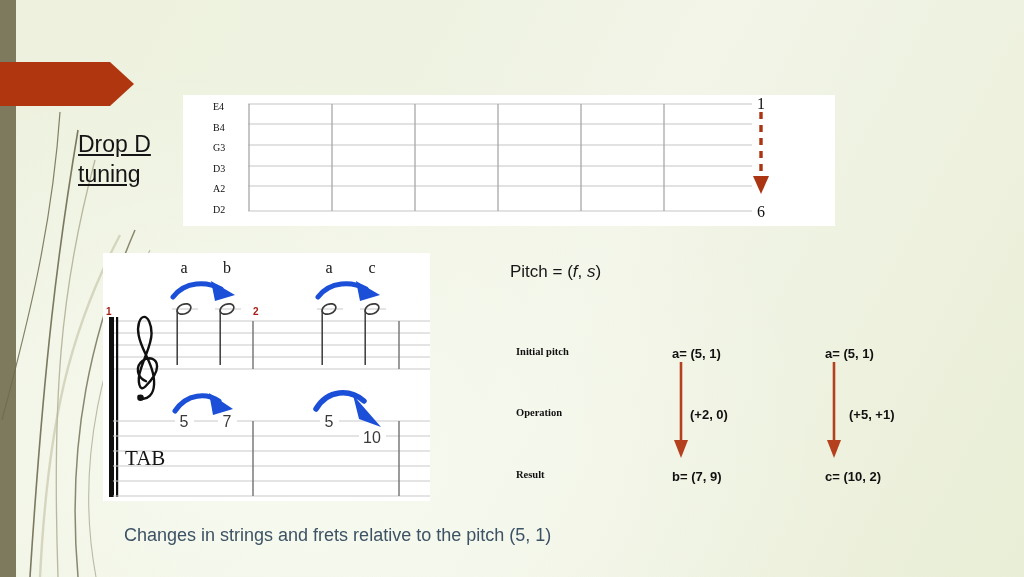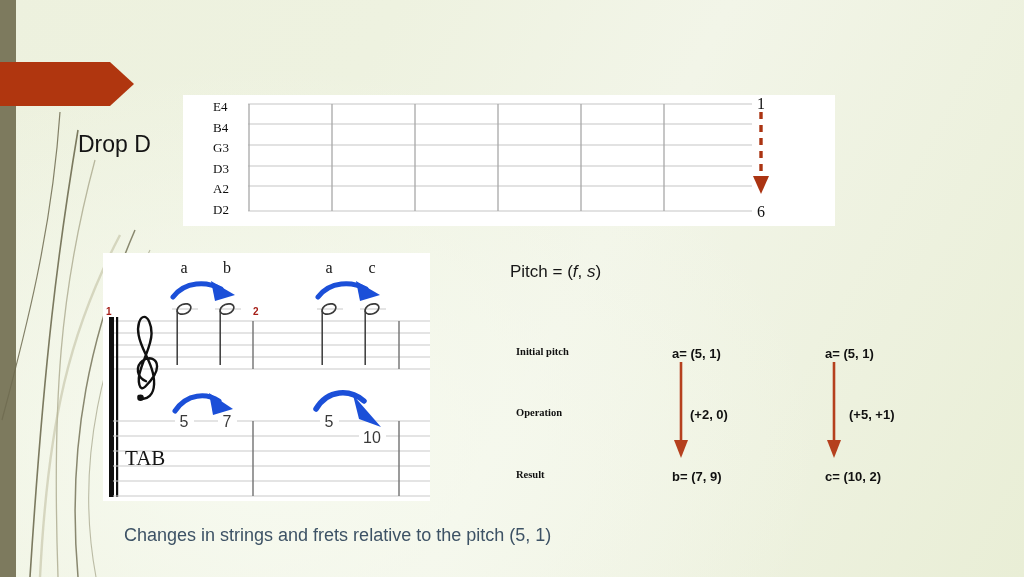--- a/index.html
+++ b/index.html
@@ -32,30 +32,31 @@
     position:absolute;left:45px;top:25px;
     font-size:19.5px;font-weight:bold;color:#1a1a1a;
     letter-spacing:-0.1px;white-space:nowrap;
   }
 
   
   .tuning-label{
     position:absolute;left:78px;top:130px;width:110px;
     font-size:23px;color:#141414;line-height:1.30;
     text-align:left;
+    text-decoration:underline;
   }
 
   
   .fret-panel{
     position:absolute;left:183px;top:95px;width:652px;height:131px;
     background:#ffffff;
   }
   .fret-labels{
     position:absolute;left:213px;top:97px;width:40px;
-    font-family:"Liberation Serif",serif;font-size:13px;color:#0d0d0d;
+    font-family:"Liberation Serif",serif;font-size:10px;color:#0d0d0d;
     line-height:20.6px;text-align:left;
   }
   .fret-grid{position:absolute;left:248px;top:101px;}
 
   .fret-num{
     position:absolute;font-family:"Liberation Serif",serif;
     font-size:16px;color:#111;
   }
   .fret-num.one{left:757px;top:95px;}
   .fret-num.six{left:757px;top:203px;}
@@ -106,20 +107,21 @@
     <path d="M150 250 C 104 350, 74 460, 96 577" stroke="#8d8a6c" stroke-width="1.1" fill="none" opacity="0.55"></path>
   </svg>
 
   <svg class="banner" width="135" height="44" viewBox="0 0 135 44">
     <polygon points="0,0 110,0 134,22 110,44 0,44" fill="#b0360f"></polygon>
   </svg>
 
 
   <div class="tuning-label">
     <div>Drop D</div>
+    <div>tuning</div>
   </div>
 
   <div class="fret-panel"></div>
 
   <div class="fret-labels">
     <div>E4</div>
     <div>B4</div>
     <div>G3</div>
     <div>D3</div>
     <div>A2</div>

